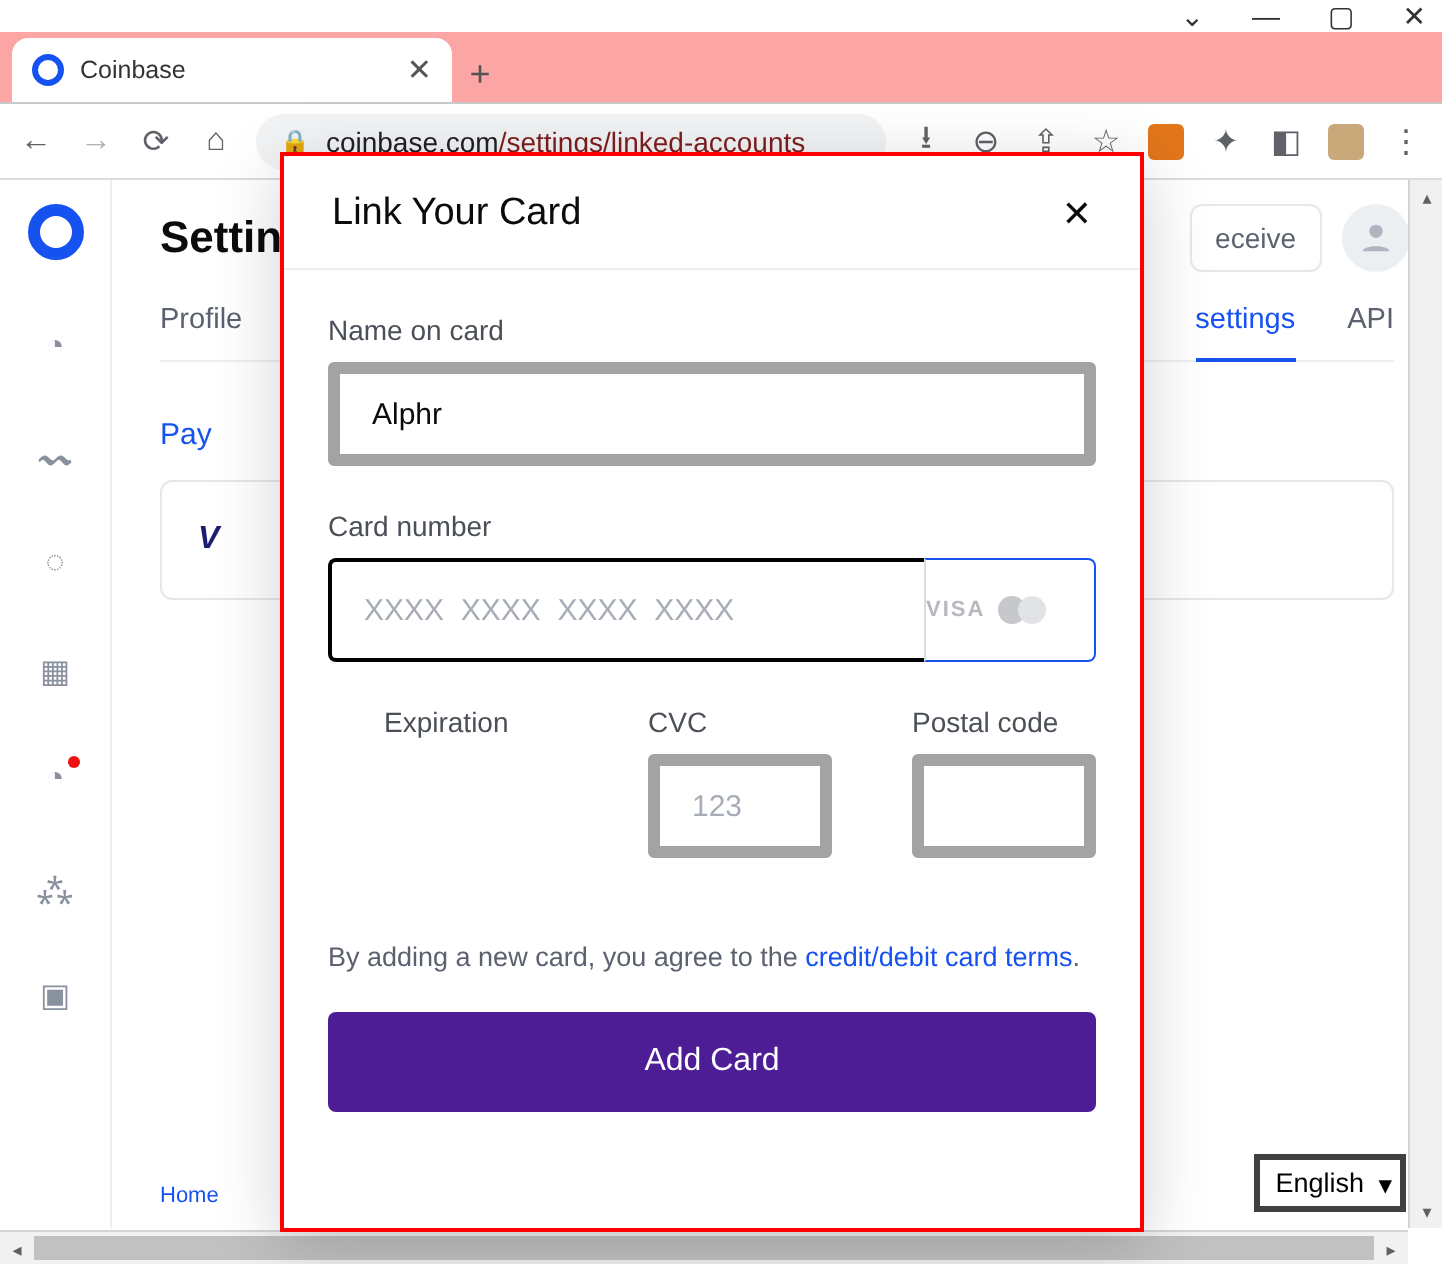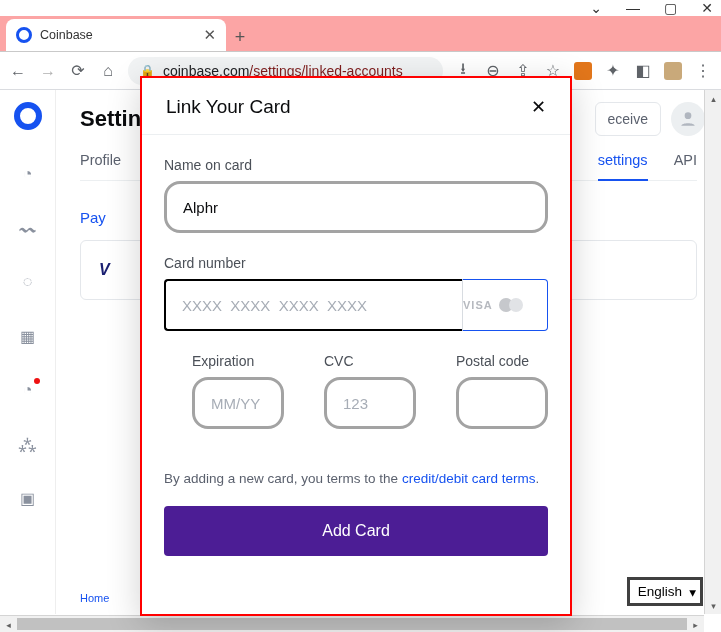--- a/index.html
+++ b/index.html
@@ -48,21 +48,21 @@
 .footerlinks { position:absolute; bottom:10px; left:80px; font-size:11px; color:#1652f0; }
 .langsel { position:absolute; bottom:8px; right:18px; border:3px solid #404040; font-size:13.5px; padding:4px 18px 4px 8px; background:#fff; }
 
 
 .modal { position:absolute; left:140px; top:76px; width:432px; height:540px; background:#fff; border:2px solid #f00; box-shadow:0 8px 32px rgba(0,0,0,.18); display:flex; flex-direction:column; }
 .m-head { display:flex; align-items:center; justify-content:space-between; padding:18px 24px 16px; border-bottom:1px solid #eceff1; }
 .m-head h2 { font-size:19px; font-weight:500; color:#0a0b0d; }
 .m-close { font-size:18px; color:#0a0b0d; cursor:pointer; background:none; border:none; }
 .m-body { padding:22px 22px 0; flex:1; overflow:hidden; }
 .flabel { font-size:14px; color:#4b5058; margin-bottom:8px; display:block; }
-.finput { width:100%; height:52px; border:3px solid #a3a3a3; border-radius:16px; padding:0 16px; font-size:15px; color:#0a0b0d; }
+.finput { width:100%; height:52px; border:6px solid #a3a3a3; border-radius:3px; padding:0 16px; font-size:15px; color:#0a0b0d; }
 .finput::placeholder { color:#a7adb6; }
 .group { margin-bottom:22px; }
 .cardrow { display:flex; gap:0; }
 .cardnum { flex:1; border:2px solid #000; border-radius:4px 0 0 4px; border-right:none; }
 .cardbrand { width:86px; border:1px solid #1652f0; border-left:1px solid #d8dce1; border-radius:0 4px 4px 0; display:flex; align-items:center; gap:6px; }
 .visa-txt { font-size:11px; font-weight:700; letter-spacing:1px; color:#b6b9bf; }
 .mc { position:relative; width:24px; height:16px; }
 .mc::before,.mc::after { content:""; position:absolute; width:14px; height:14px; border-radius:50%; top:1px; }
 .mc::before { left:0; background:#c6c8cc; }
 .mc::after { right:0; background:#e1e3e6; }
@@ -194,31 +194,30 @@
         <div class="cardbrand">
           <span class="visa-txt">VISA</span>
           <span class="mc"></span>
         </div>
       </div>
     </div>
 
     <div class="row3">
       <div class="col">
         <label class="flabel">Expiration</label>
-        <input class="finput" placeholder="MM/YY" style="">
       </div>
       <div class="col">
         <label class="flabel">CVC</label>
         <input class="finput" placeholder="123" style="">
       </div>
       <div class="col">
         <label class="flabel">Postal code</label>
         <input class="finput" style="">
       </div>
     </div>
 
     <p class="terms">
-      <span>By adding a new card, you terms to the </span><a href="#">credit/debit card terms</a><span>.</span>
+      <span>By adding a new card, you agree to the </span><a href="#">credit/debit card terms</a><span>.</span>
     </p>
 
     <button class="addbtn">Add Card</button>
   </div>
 </div>
 
 </body></html>

